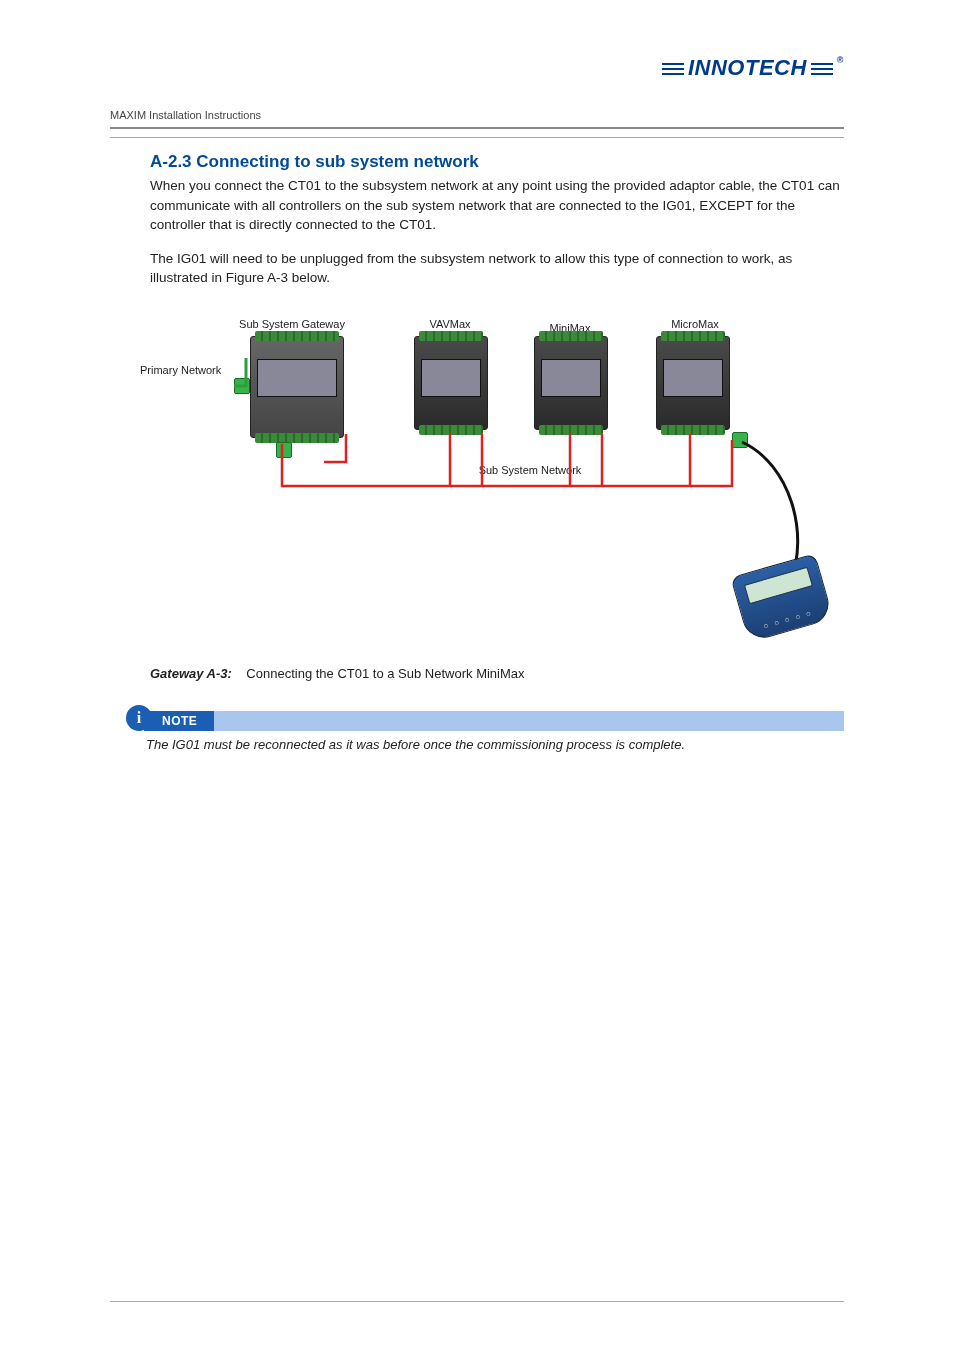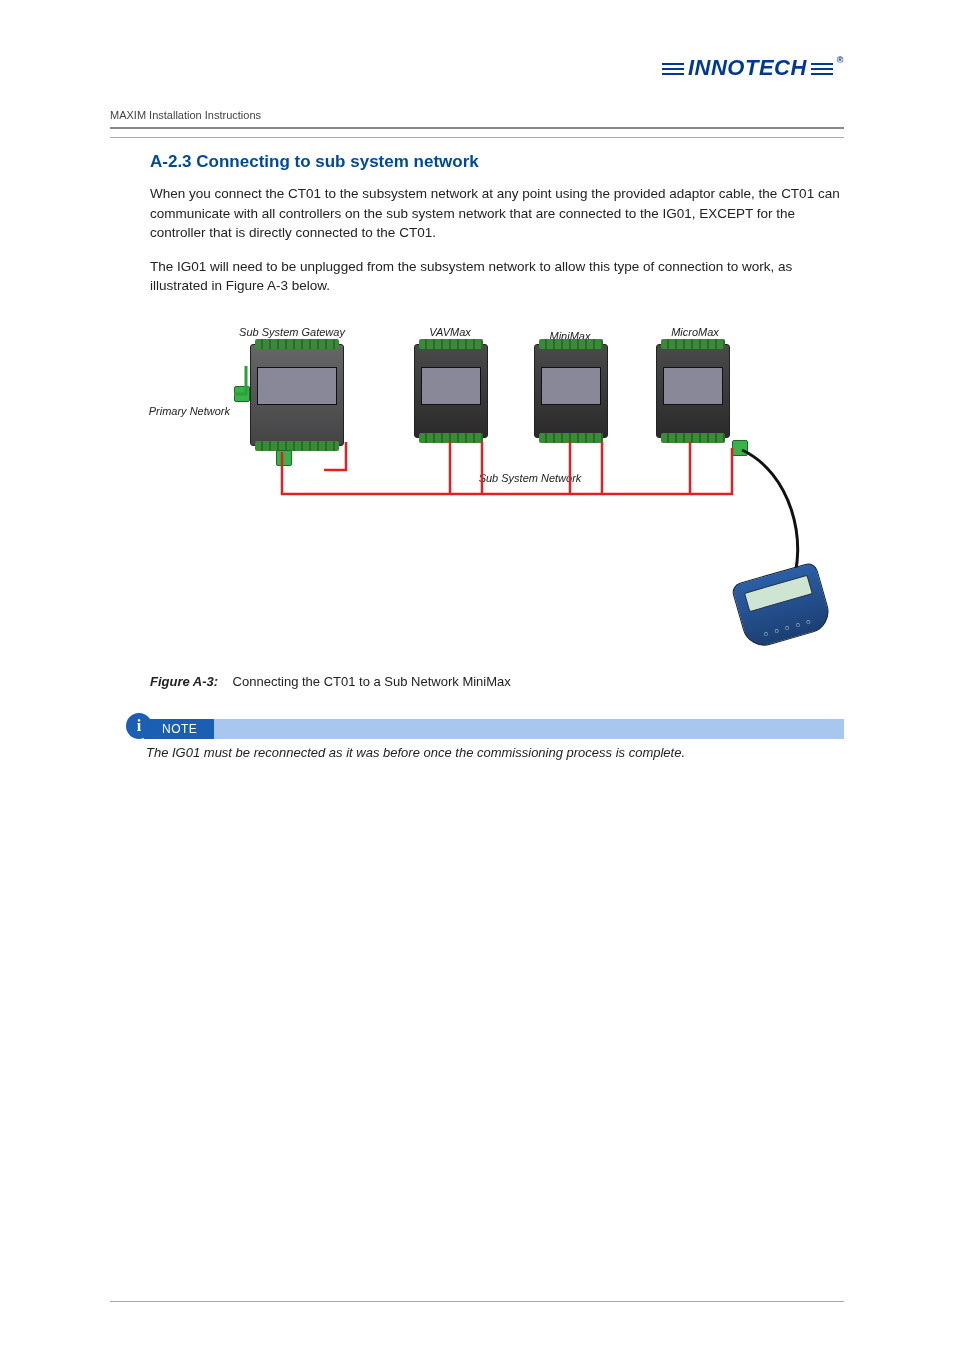--- a/index.html
+++ b/index.html
@@ -63,38 +63,37 @@
     margin: 0;
   }
   .content {
     margin-left: 40px;
     margin-top: 14px;
   }
   h2.section {
     color: #004a99;
     font-size: 17px;
     font-weight: 700;
-    margin: 6px 0 12px 0;
+    margin: 6px 0 4px 0;
   }
   p.body {
     font-size: 13.5px;
     line-height: 1.45;
     margin: 1px 0 14px 0;
     color: #222;
   }
 
   
   .figure-box {
     position: relative;
     width: 680px;
     height: 340px;
     margin: 26px 0 10px 0;
     font-size: 11px;
     color: #222;
-    font-style: italic;
   }
   .dev-label { position:absolute; font-size:11px; text-align:center; }
   .device {
     position: absolute;
     width: 72px;
     height: 92px;
     background: linear-gradient(#4a4a4a,#2a2a2a);
     border: 1px solid #222;
     border-radius: 3px;
   }
@@ -182,21 +181,21 @@
   }
   .note-bar{
     margin-left:18px;
     height:20px;
     background: linear-gradient(90deg,#1a5fb4 0 70px,#a8c6ee 70px 100%);
     display:flex;
     align-items:center;
   }
   .note-bar .note-word{
     color:#fff;
-    font-weight:400;
+    font-weight:700;
     font-size:12px;
     margin-left:18px;
     letter-spacing:0.5px;
   }
   .note-text{
     font-style: italic;
     font-size:13px;
     margin: 6px 0 0 20px;
   }
 
@@ -232,21 +231,21 @@
     <h2 class="section">A-2.3  Connecting to sub system network</h2>
     <p class="body">When you connect the CT01 to the subsystem network at any point using the provided adaptor cable, the CT01 can communicate with all controllers on the sub system network that are connected to the IG01, EXCEPT for the controller that is directly connected to the CT01.</p>
     <p class="body">The IG01 will need to be unplugged from the subsystem network to allow this type of connection to work, as illustrated in Figure A-3 below.</p>
 
     <div class="figure-box">
 
       <div class="dev-label" style="left:82px; top:4px; width:120px;">Sub System Gateway</div>
       <div class="dev-label" style="left:270px; top:4px; width:60px;">VAVMax</div>
       <div class="dev-label" style="left:390px; top:8px; width:60px;">MiniMax</div>
       <div class="dev-label" style="left:510px; top:4px; width:70px;">MicroMax</div>
-      <div class="dev-label" style="left:-10px; top:83px; width:90px; text-align:right;">Primary Network</div>
+      <div class="dev-label" style="left:-10px; top:50px; width:90px; text-align:left;">Primary Network</div>
       <div class="dev-label" style="left:310px; top:150px; width:140px;">Sub System Network</div>
 
       <div class="device gateway" style="left:100px; top:22px;">
           <div class="screen"></div>
         </div>
       <div class="device" style="left:264px; top:22px;">
           <div class="screen"></div>
         </div>
       <div class="device" style="left:384px; top:22px;">
           <div class="screen"></div>
@@ -276,21 +275,21 @@
         <path d="M592 128 C 640 150, 660 220, 640 268" stroke="#111" stroke-width="3" fill="none"></path>
       </svg>
 
       <div class="handheld" style="left:588px; top:250px; transform:rotate(-16deg);">
         <div class="lcd"></div>
         <div class="keys">○ ○ ○ ○ ○</div>
       </div>
     </div>
 
     <div class="fig-caption">
-      <span class="figlabel">Figure A-3:</span>
+      <span class="figlabel">Gateway A-3:</span>
       &nbsp;&nbsp;
       <span>Connecting the CT01 to a Sub Network MiniMax</span>
     </div>
 
     <div class="note-wrap">
       <div class="note-icon">i</div>
       <div class="note-bar">
         <span class="note-word">NOTE</span>
       </div>
       <div class="note-text">The IG01 must be reconnected as it was before once the commissioning process is complete.</div>

